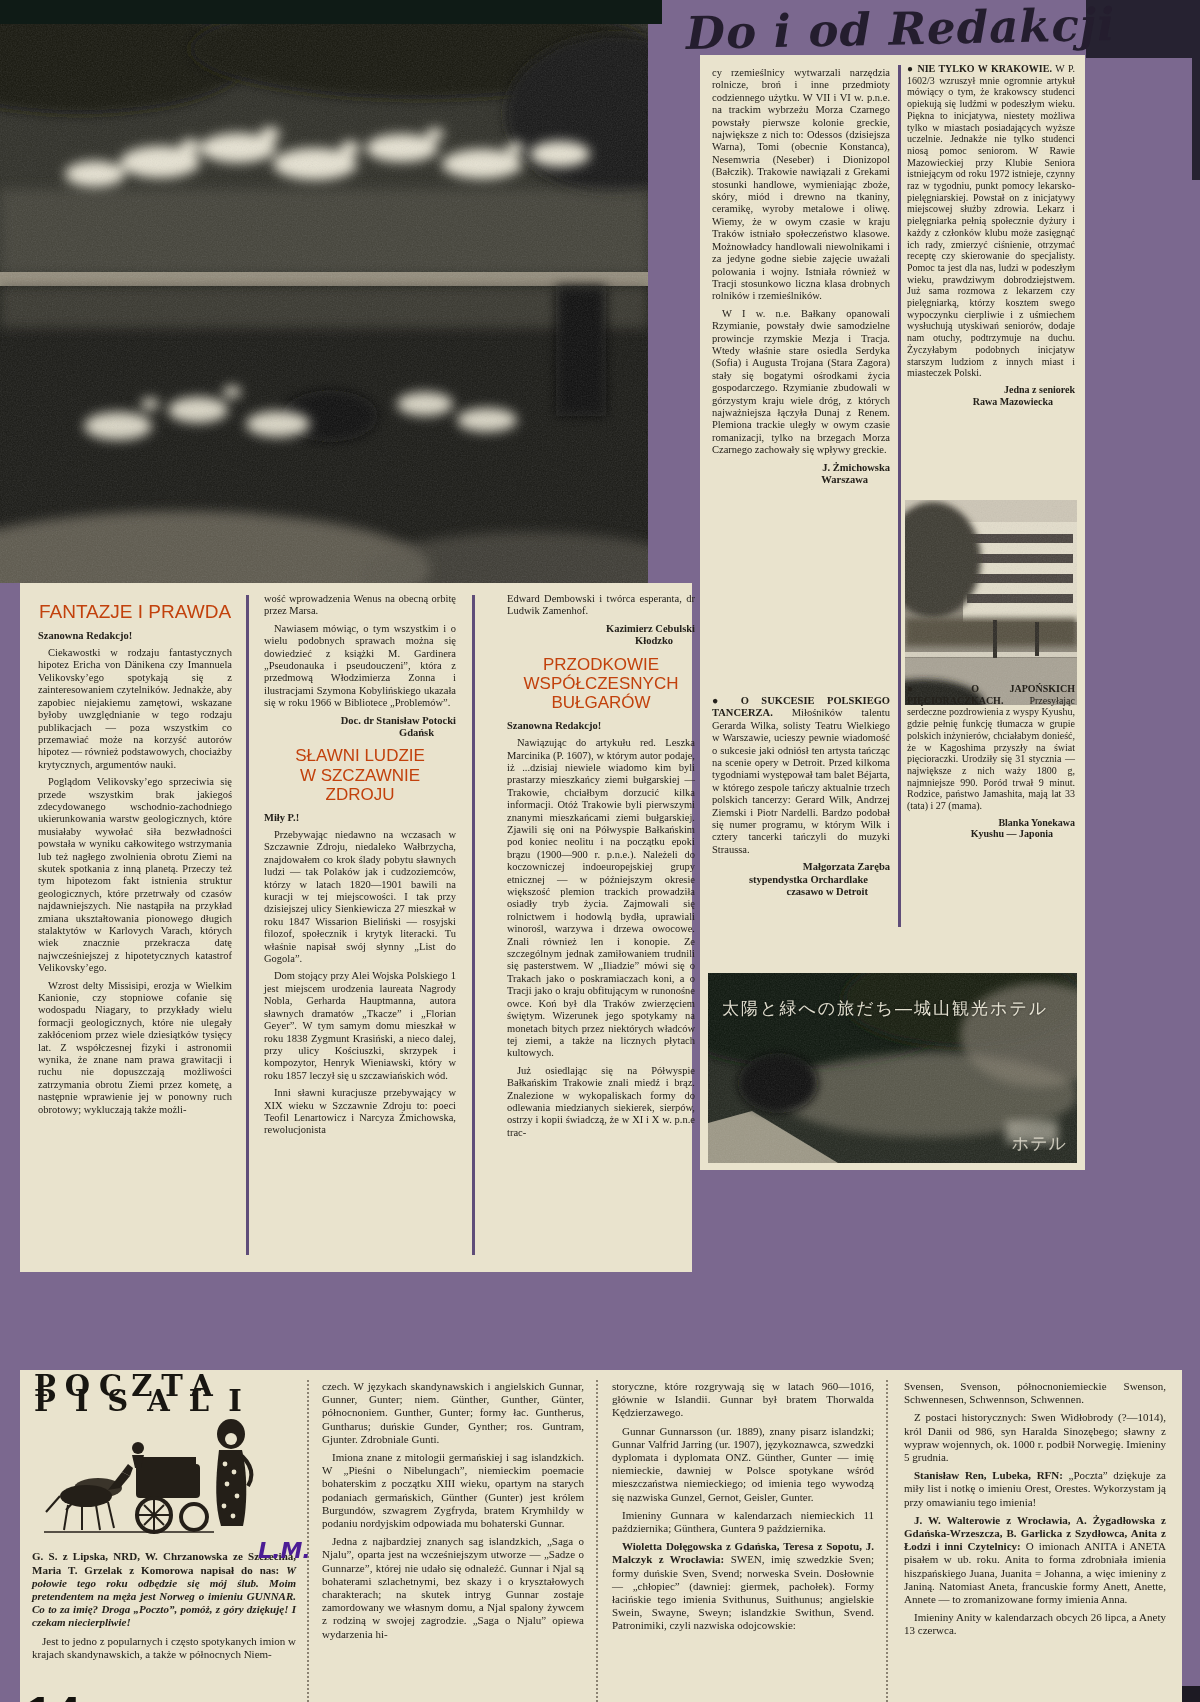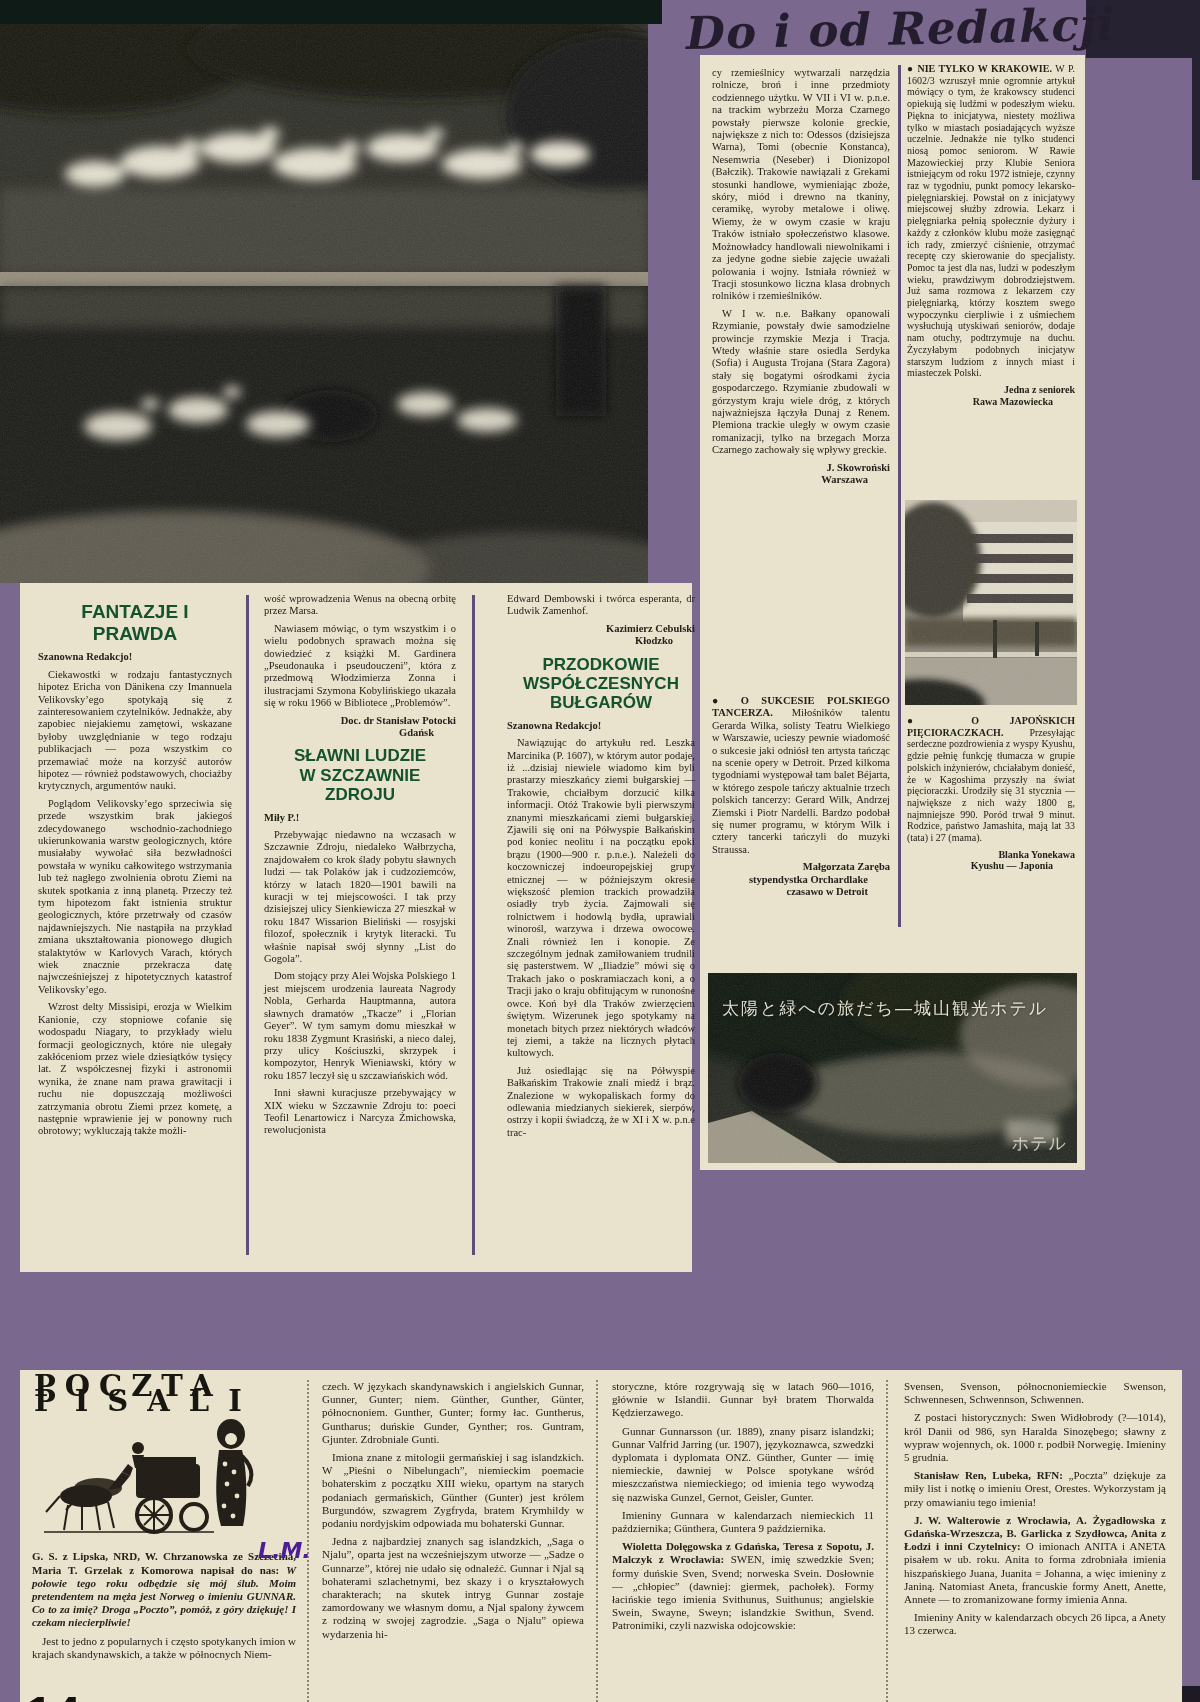--- a/index.html
+++ b/index.html
@@ -46,21 +46,21 @@
 
   
   .rcol{font-size:10.5px;line-height:12.4px;}
   .rcol-sm{font-size:10px;line-height:11.7px;}
   .mcol{font-size:10.5px;line-height:12.4px;}
   .bcol{font-size:11px;line-height:13.2px;}
 
   .vdiv{position:absolute;width:3px;background:#5f4d79;}
   .dotsep{position:absolute;width:0;border-left:2px dotted #8a8272;}
 
-  .sec-head{font-family:"Liberation Sans",sans-serif;font-weight:bold;color:#14532d;
+  .sec-head{font-family:"Liberation Sans",sans-serif;font-weight:normal;color:#c2410c;
             text-align:center;line-height:1.14;margin:6px 0 7px 0;}
   .sec-head.sz19{font-size:19px;}
   .sec-head.sz17{font-size:17px;}
 
   .poza-box{position:absolute;border:2px solid #35312a;display:flex;flex-direction:column;
             justify-content:center;align-items:center;font-family:"Liberation Sans",sans-serif;
             color:#3a362e;font-size:20px;letter-spacing:3px;line-height:1.5;}
 
   .poczta-title{font-family:"DejaVu Serif",serif;color:#181611;margin:2px 0 4px 2px;}
   .poczta-title .l1{font-size:29px;letter-spacing:9px;font-weight:bold;display:block;}
@@ -135,21 +135,21 @@
 
   <div class="masthead">Do i od Redakcji</div>
 
   <div class="paper" id="redakcji-box">
     <div class="vdiv" style="left:198px;top:10px;height:862px;"></div>
 
     <div class="col rcol" style="left:12px;top:12px;width:178px;">
       <p class="noindent">cy rzemieślnicy wytwarzali narzędzia rolnicze, broń i inne przedmioty codziennego użytku. W VII i VI w. p.n.e. na trackim wybrzeżu Morza Czarnego powstały pierwsze kolonie greckie, największe z nich to: Odessos (dzisiejsza Warna), Tomi (obecnie Konstanca), Nesemwria (Neseber) i Dionizopol (Bałczik). Trakowie nawiązali z Grekami stosunki handlowe, wymieniając zboże, skóry, miód i drewno na tkaniny, ceramikę, wyroby metalowe i oliwę. Wiemy, że w owym czasie w kraju Traków istniało społeczeństwo klasowe. Możnowładcy handlowali niewolnikami i za jedyne godne siebie zajęcie uważali polowania i wojny. Istniała również w Tracji stosunkowo liczna klasa drobnych rolników i rzemieślników.</p>
       <p>W I w. n.e. Bałkany opanowali Rzymianie, powstały dwie samodzielne prowincje rzymskie Mezja i Tracja. Wtedy właśnie stare osiedla Serdyka (Sofia) i Augusta Trojana (Stara Zagora) stały się bogatymi ośrodkami życia gospodarczego. Rzymianie zbudowali w górzystym kraju wiele dróg, z których najważniejsza łączyła Dunaj z Renem. Plemiona trackie uległy w owym czasie romanizacji, tylko na brzegach Morza Czarnego zachowały się wpływy greckie.</p>
       <div class="sig">
-        <span>J. Skowroński</span>
+        <span>J. Żmichowska</span>
         <span class="place">Warszawa</span>
       </div>
     </div>
 
     <div class="col rcol-sm" style="left:207px;top:8px;width:168px;">
       <p class="noindent"><b class="lead">● NIE TYLKO W KRAKOWIE. </b><span>W P. 1602/3 wzruszył mnie ogromnie artykuł mówiący o tym, że krakowscy studenci opiekują się ludźmi w podeszłym wieku. Piękna to inicjatywa, niestety możliwa tylko w miastach posiadających wyższe uczelnie. Jednakże nie tylko studenci niosą pomoc seniorom. W Rawie Mazowieckiej przy Klubie Seniora istniejącym od roku 1972 istnieje, czynny raz w tygodniu, punkt pomocy lekarsko-pielęgniarskiej. Powstał on z inicjatywy miejscowej służby zdrowia. Lekarz i pielęgniarka pełnią społecznie dyżury i każdy z członków klubu może zasięgnąć ich rady, zmierzyć ciśnienie, otrzymać receptę czy skierowanie do specjalisty. Pomoc ta jest dla nas, ludzi w podeszłym wieku, prawdziwym dobrodziejstwem. Już sama rozmowa z lekarzem czy pielęgniarką, którzy kosztem swego wypoczynku cierpliwie i z uśmiechem wysłuchują utyskiwań seniorów, dodaje nam otuchy, podtrzymuje na duchu. Życzyłabym podobnych inicjatyw starszym ludziom z innych miast i miasteczek Polski.</span></p>
       <div class="sig">
         <span>Jedna z seniorek</span>
         <span class="place">Rawa Mazowiecka</span>
       </div>
@@ -189,21 +189,21 @@
         <rect y="118" width="172" height="28" fill="#55503f" filter="url(#b2)"></rect>
         <rect y="158" width="172" height="47" fill="#a8a294"></rect>
         <rect y="152" width="172" height="5" fill="#d6d0bf"></rect>
         <rect x="88" y="120" width="4" height="38" fill="#2e2b25"></rect>
         <rect x="130" y="122" width="4" height="34" fill="#2e2b25"></rect>
         <ellipse cx="18" cy="205" rx="62" ry="26" fill="#23211c" filter="url(#b2)"></ellipse>
         <rect width="172" height="205" filter="url(#g2)" opacity=".15"></rect>
       </svg>
     </div>
 
-    <div class="col rcol-sm" style="left:207px;top:660px;width:168px;">
+    <div class="col rcol-sm" style="left:207px;top:628px;width:168px;">
       <p class="noindent"><b class="lead">● O JAPOŃSKICH PIĘCIORACZKACH. </b><span>Przesyłając serdeczne pozdrowienia z wyspy Kyushu, gdzie pełnię funkcję tłumacza w grupie polskich inżynierów, chciałabym donieść, że w Kagoshima przyszły na świat pięcioraczki. Urodziły się 31 stycznia — największe z nich waży 1800 g, najmniejsze 990. Poród trwał 9 minut. Rodzice, państwo Jamashita, mają lat 33 (tata) i 27 (mama).</span></p>
       <div class="sig">
         <span>Blanka Yonekawa</span>
         <span class="place">Kyushu — Japonia</span>
       </div>
     </div>
 
     <div class="photo photo-japan" style="left:8px;top:918px;width:369px;height:190px;">
       <svg width="369" height="190" viewBox="0 0 369 190">
         <defs>

